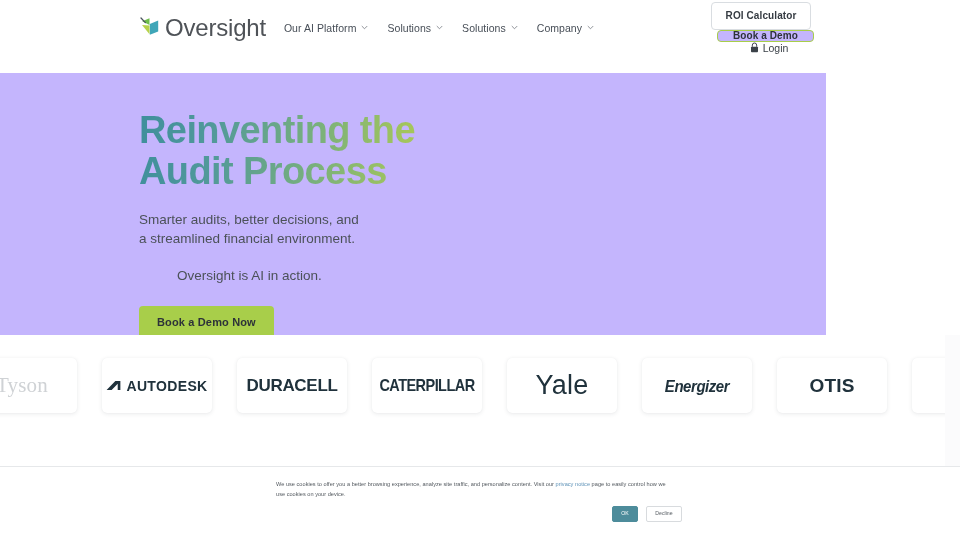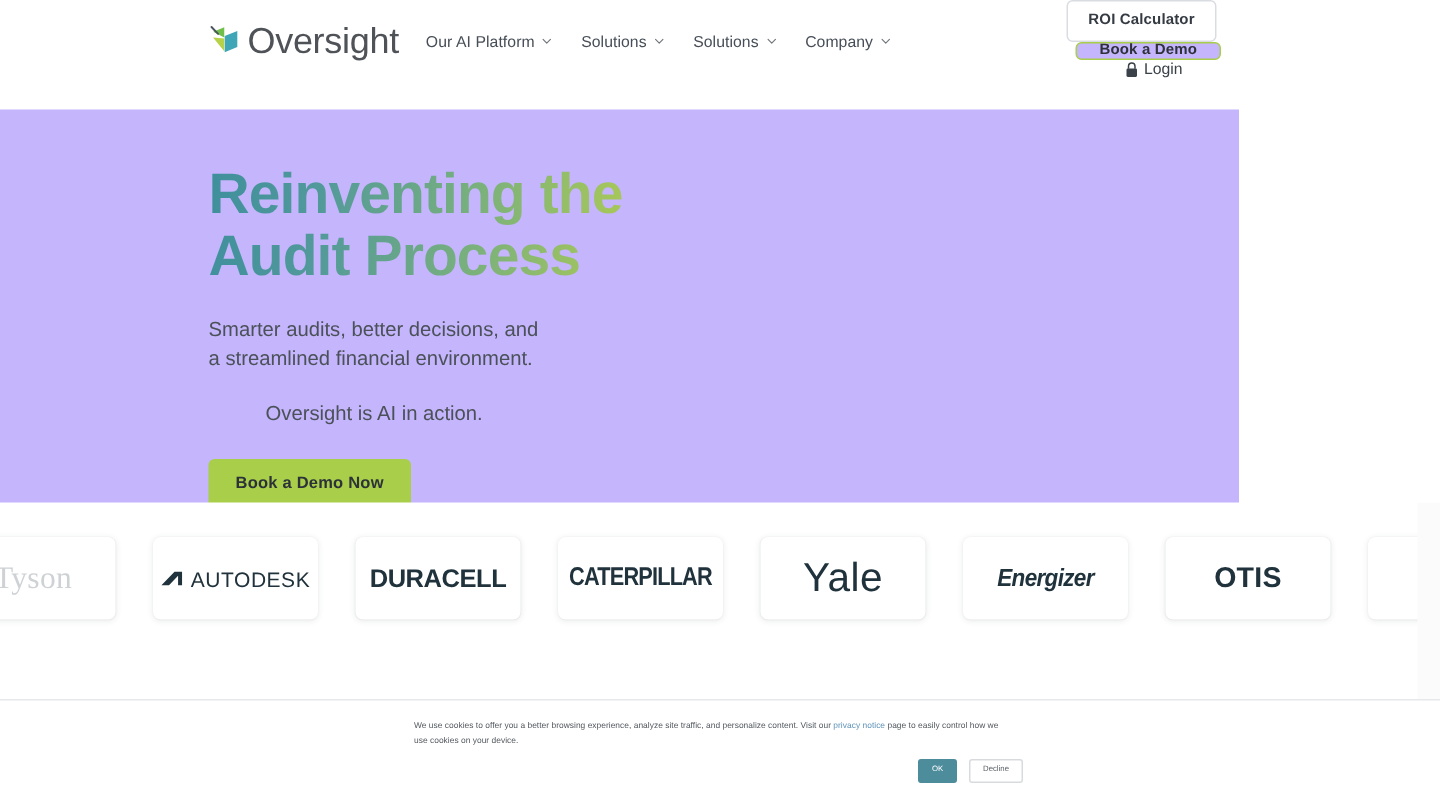--- a/index.html
+++ b/index.html
@@ -19,20 +19,21 @@
     -webkit-font-smoothing: antialiased;
   }
 
   
   .site-header {
     position: absolute;
     top: 0; left: 0;
     width: 960px;
     height: 55px;
     display: flex;
+    align-items: center;
     background: #ffffff;
     z-index: 20;
   }
 
   .brand {
     display: flex;
     align-items: center;
     margin-left: 139px;
     cursor: pointer;
     gap: 4px;
@@ -212,21 +213,21 @@
     flex: none;
     cursor: pointer;
   }
   .logo-wordmark {
     color: #20323c;
     line-height: 1;
     white-space: nowrap;
     user-select: none;
   }
   .lg-tyson   { font-family: "Liberation Serif", serif; font-size: 21px; color: #cfd2d5; letter-spacing: .2px; }
-  .lg-autodesk{ font-size: 14px; font-weight: 400; letter-spacing: .35px; display:flex; align-items:center; gap:5px; }
+  .lg-autodesk{ font-size: 14px; font-weight: 700; letter-spacing: .35px; display:flex; align-items:center; gap:5px; }
   .lg-duracell{ font-size: 17px; font-weight: 700; letter-spacing: -.3px; }
   .lg-caterpillar { font-size: 14.5px; font-weight: 700; letter-spacing: -.55px; transform: scaleY(1.18); }
   .lg-yale    { font-family: Liberation Sans, sans-serif; font-size: 27px; letter-spacing: .3px; }
   .lg-energizer { font-size: 15px; font-weight: 700; font-style: italic; letter-spacing: -.45px; transform: scaleY(1.1); }
   .lg-otis    { font-size: 19px; font-weight: 700; letter-spacing: .2px; }
 
   .autodesk-mark { width: 15px; height: 11px; display:block; flex:none; }
   .ge-mark { width: 26px; height: 26px; display: block; opacity: .18; }
 
   

